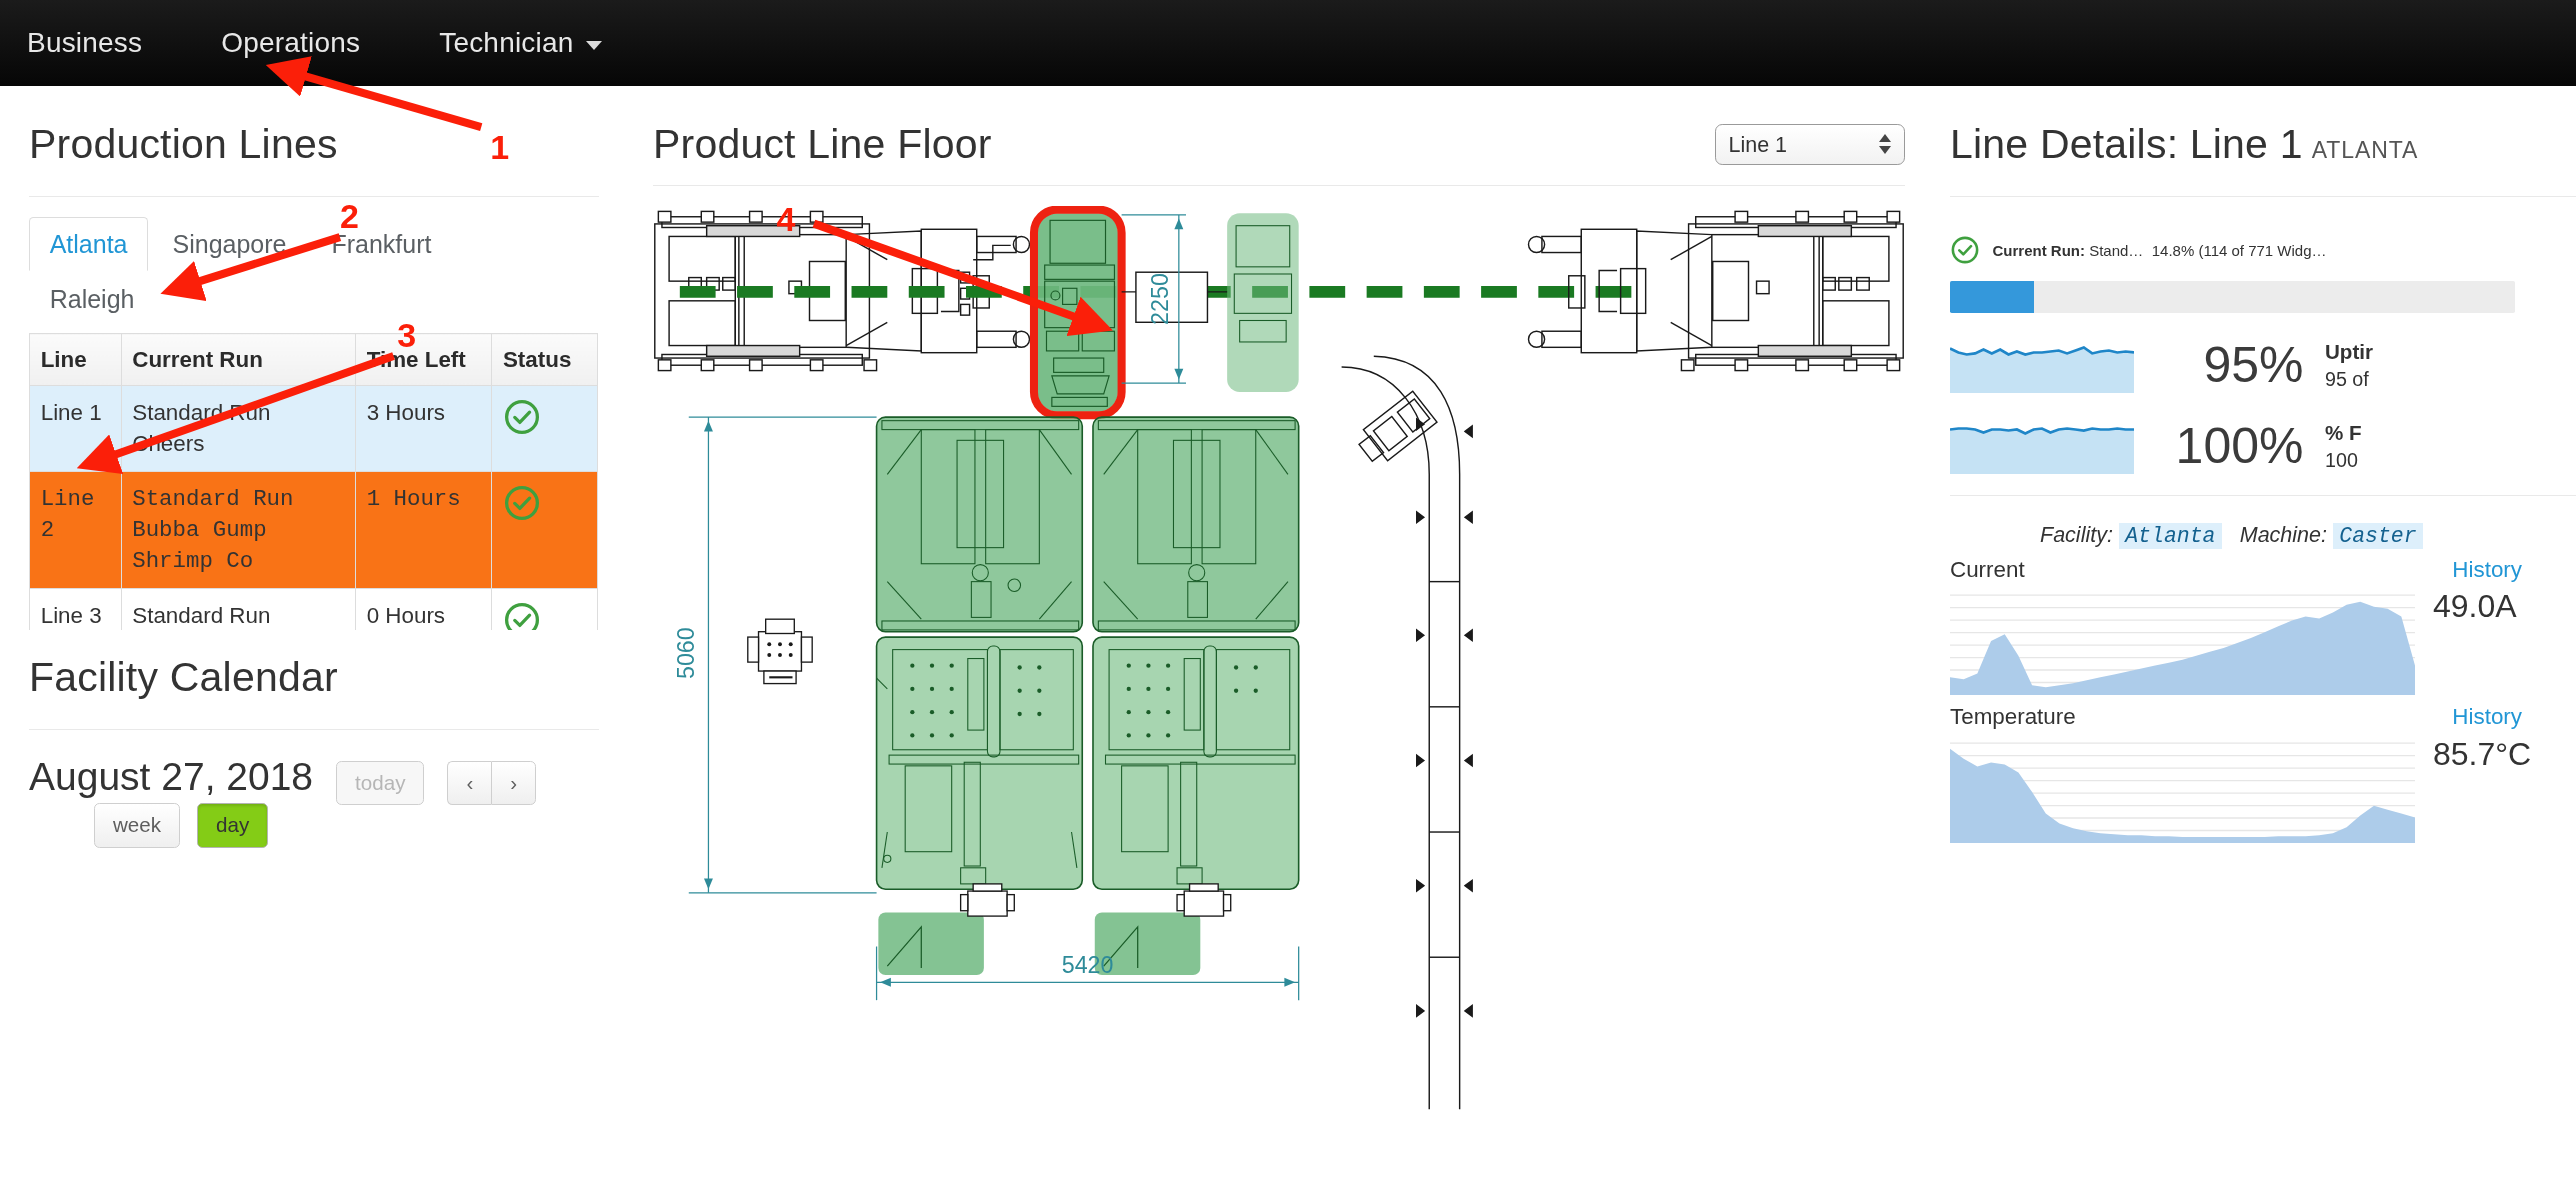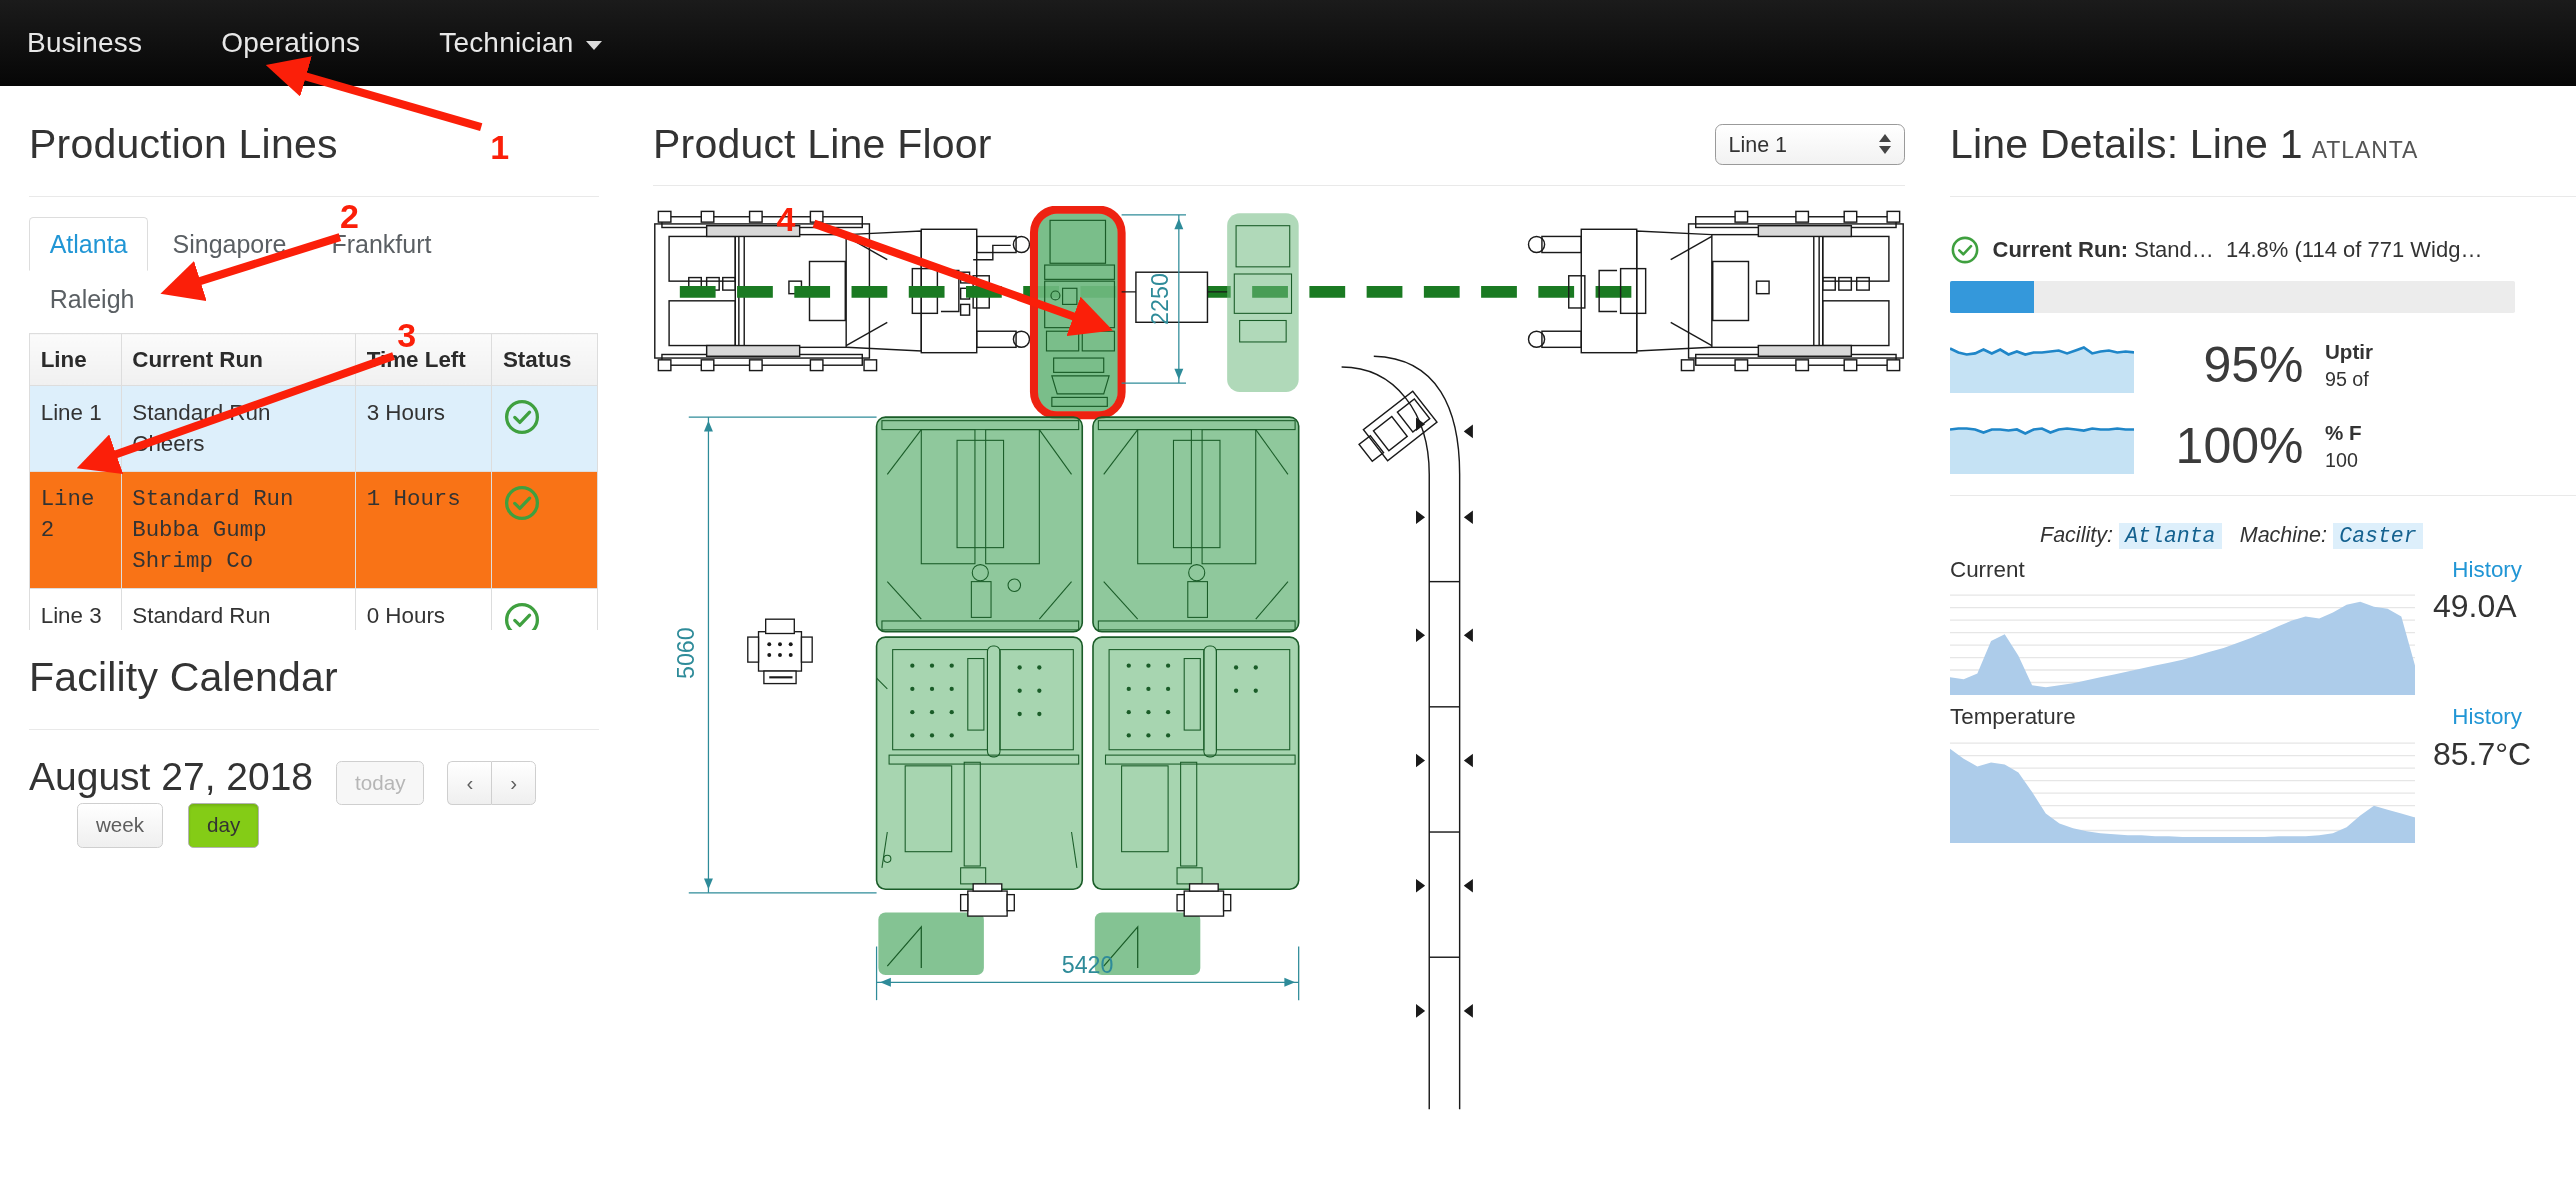--- a/index.html
+++ b/index.html
@@ -160,21 +160,21 @@
     padding: 9.8px 18px;
     cursor: pointer;
     line-height: 1.1;
   }
   .btn.muted { color: #b6b6b6; background:#f7f7f7; }
   .btn.pressed { background:#84cc16; border-color:#b4b4b4; color:#333; box-shadow: inset 0 1.8px 2.7px rgba(0,0,0,.14);}
   .btn-group { display:flex; }
   .btn-group .btn { border-radius:0; border-right-width:0; }
   .btn-group .btn:first-child { border-radius:5.4px 0 0 5.4px; }
   .btn-group .btn:last-child { border-radius:0 5.4px 5.4px 0; border-right-width:0.9px; }
-  .view-btns { display:flex; gap: 25px; margin-top: 7.2px; margin-left: 48px;}
+  .view-btns { display:flex; gap: 17px; margin-top: 7.2px; margin-left: 65px;}
 
   
   .center-head { display:flex; align-items:flex-start; justify-content:space-between; }
   .line-select {
     margin-top: 38px;
     font-size: 21.5px;
     font-family: "Liberation Sans", sans-serif;
     color: #333;
     background: linear-gradient(180deg,#ffffff,#f2f2f2);
     border: 0.9px solid #9a9a9a;
@@ -193,21 +193,21 @@
     display:flex; flex-direction:column; gap:3.6px; pointer-events:none;
   }
   .arw-up { width:0;height:0;border-left:6.3px solid transparent;border-right:6.3px solid transparent;border-bottom:8px solid #444; }
   .arw-dn { width:0;height:0;border-left:6.3px solid transparent;border-right:6.3px solid transparent;border-top:8px solid #444; }
 
   .floorplan { position: relative; width: 1252px; height: 948px; margin-top: 19.7px; }
   .floorplan svg { display:block; }
 
   
   .run-row { display:flex; align-items:center; gap:12.5px; margin-top: 38px; }
-  .run-text { font-size: 22px; color:#333; white-space: nowrap; }
+  .run-text { font-size: 15px; color:#333; white-space: nowrap; }
   .run-text b { font-weight: bold; }
   .progress-outer {
     margin-top: 16px;
     width: 565px; height: 32px;
     background: #ececec;
     border-radius: 1.8px;
     overflow: hidden;
   }
   .progress-inner { height:100%; background:#3498db; }
 

